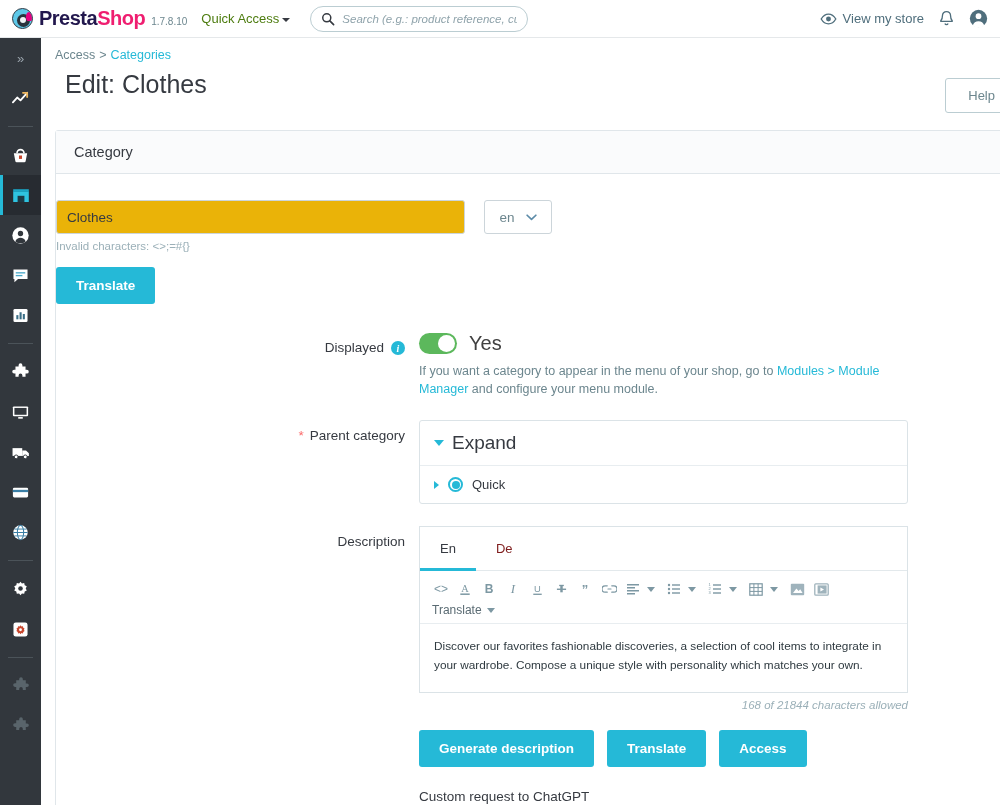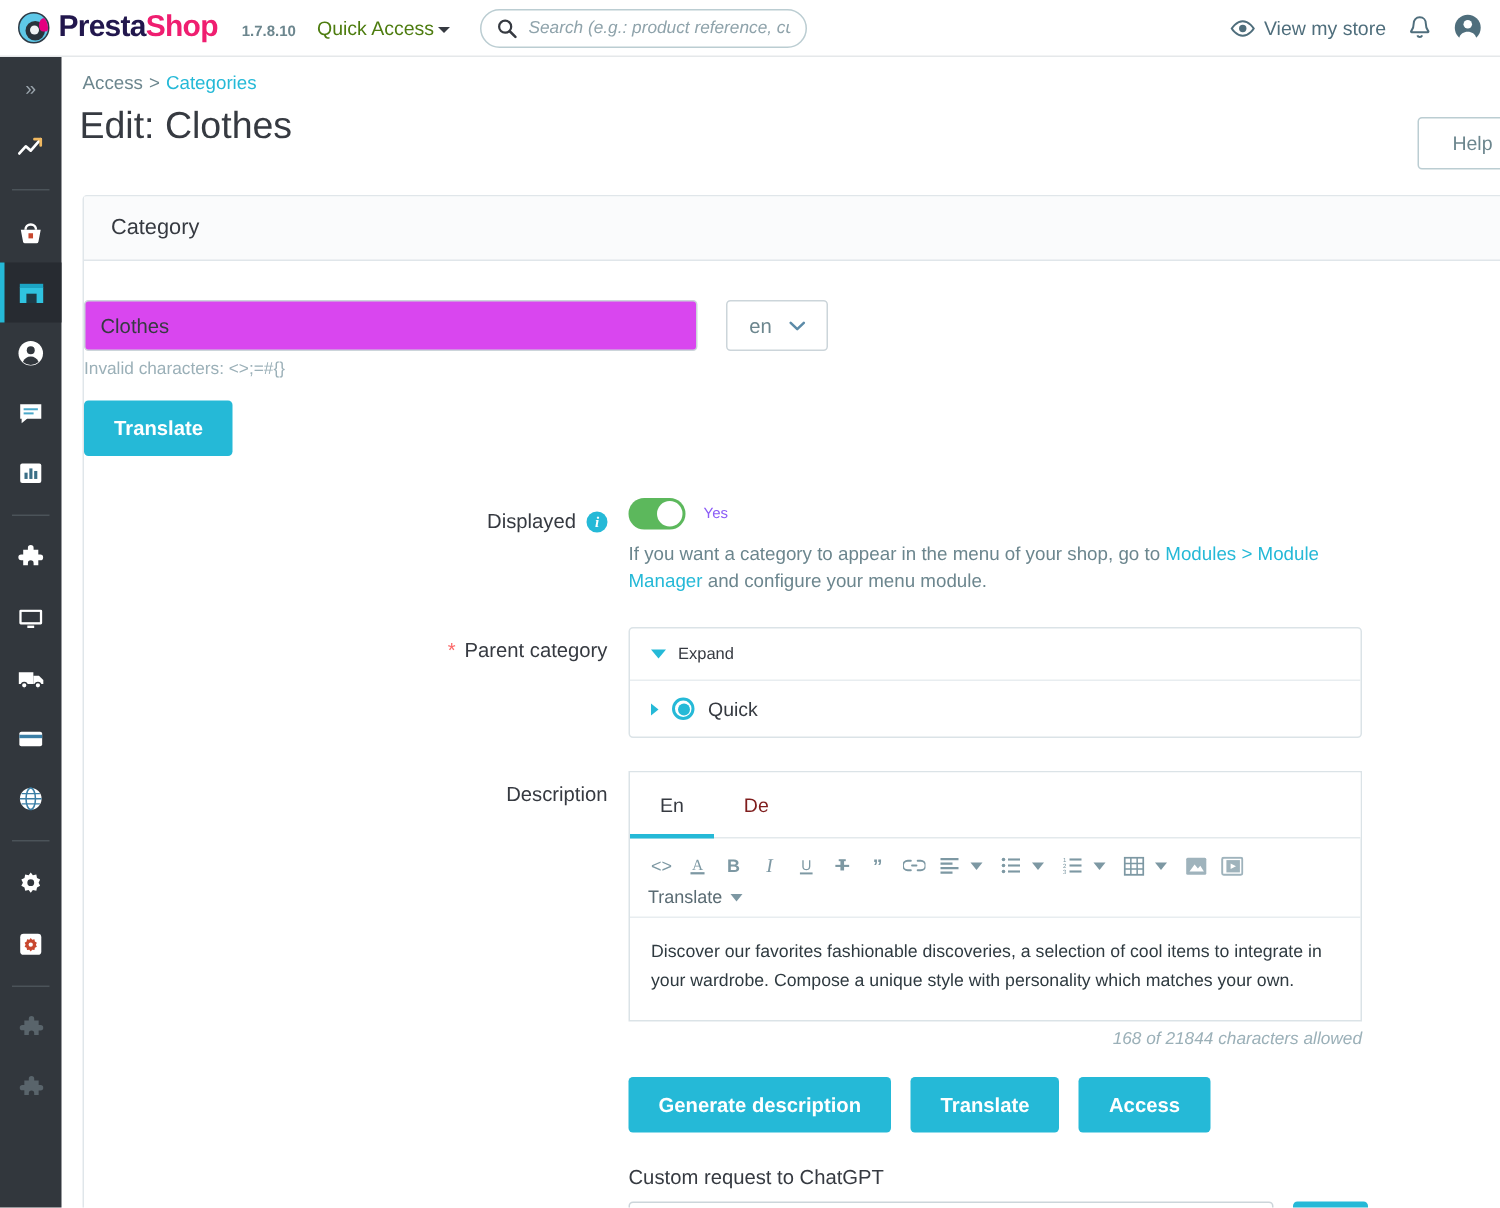--- a/index.html
+++ b/index.html
@@ -52,21 +52,21 @@
   }
   .brand-text {
     font-size: 20px; font-weight: bold;
     letter-spacing: -0.5px;
     white-space: nowrap;
   }
   .brand-presta { color: #22174d; }
   .brand-shop { color: #ef1e70; }
   .version {
     font-size: 10px; color: #6c868e;
-    margin-left: 10px; margin-top: 6px; font-weight: bold;
+    margin-left: 0; margin-top: 6px;
   }
   .quick-access {
     font-size: 13px; color: #4d7c0f;
     margin-left: 14px; cursor: pointer;
     white-space: nowrap;
   }
   .caret-down {
     display: inline-block;
     width: 0; height: 0;
     border-left: 4px solid transparent;
@@ -141,21 +141,21 @@
     overflow: hidden;
   }
   .breadcrumb {
     padding: 10px 0 0 14px;
     font-size: 12.5px; color: #6c868e;
   }
   .breadcrumb a { color: #25b9d7; text-decoration: none; }
   .bc-sep { margin: 0 4px; color: #6c868e; }
   .page-head {
     display: flex; align-items: flex-start;
-    padding: 8px 0 0 12px;
+    padding: 8px 0 0 24px;
     gap: 48px;
   }
   .page-title {
     font-size: 25px; color: #363a41; font-weight: normal;
     margin: 0;
   }
   .help-btn {
     margin-left: auto;
     margin-top: 8px;
     margin-right: -18px;
@@ -207,21 +207,21 @@
 
   .text-input {
     width: 409px; height: 34px;
     border: 1px solid #ccd5da;
     border-radius: 3px;
     padding: 0 10px;
     font-family: "Liberation Sans", sans-serif;
     font-size: 13.5px;
     color: #363a41;
     outline: none;
-    background: #d946ef;
+    background: #eab308;
   }
   .lang-select {
     display: inline-flex; align-items: center; justify-content: center;
     gap: 12px;
     width: 68px; height: 34px;
     border: 1px solid #ccd5da;
     border-radius: 3px;
     margin-left: 15px;
     font-size: 13.5px; color: #6c868e;
     cursor: pointer;
@@ -256,38 +256,38 @@
   .switch {
     width: 38px; height: 21px; border-radius: 11px;
     background: #5cb85c;
     position: relative; cursor: pointer; flex: none;
   }
   .switch::after {
     content: ""; position: absolute;
     width: 17px; height: 17px; border-radius: 50%;
     background: #ffffff; top: 2px; right: 2px;
   }
-  .switch-label { font-size: 10px; color: #8b5cf6; }
+  .switch-label { font-size: 20px; color: #404040; }
   .help-text {
     font-size: 12.5px; color: #6c868e;
     margin-top: 7px; width: 482px; line-height: 1.45;
   }
   .help-text a { color: #25b9d7; text-decoration: none; }
 
   
   .tree {
     width: 489px;
     border: 1px solid #dbe3e7;
     border-radius: 3px;
     background: #fff;
   }
   .tree-head {
     padding: 11px 14px;
     border-bottom: 1px solid #e8edf0;
-    font-size: 11px; color: #363a41;
+    font-size: 19px; color: #363a41;
     cursor: pointer;
     display: flex; align-items: center; gap: 8px;
   }
   .tree-item {
     padding: 11px 14px;
     display: flex; align-items: center; gap: 9px;
     font-size: 13px; color: #363a41;
   }
   .chev-right {
     width: 0; height: 0;

